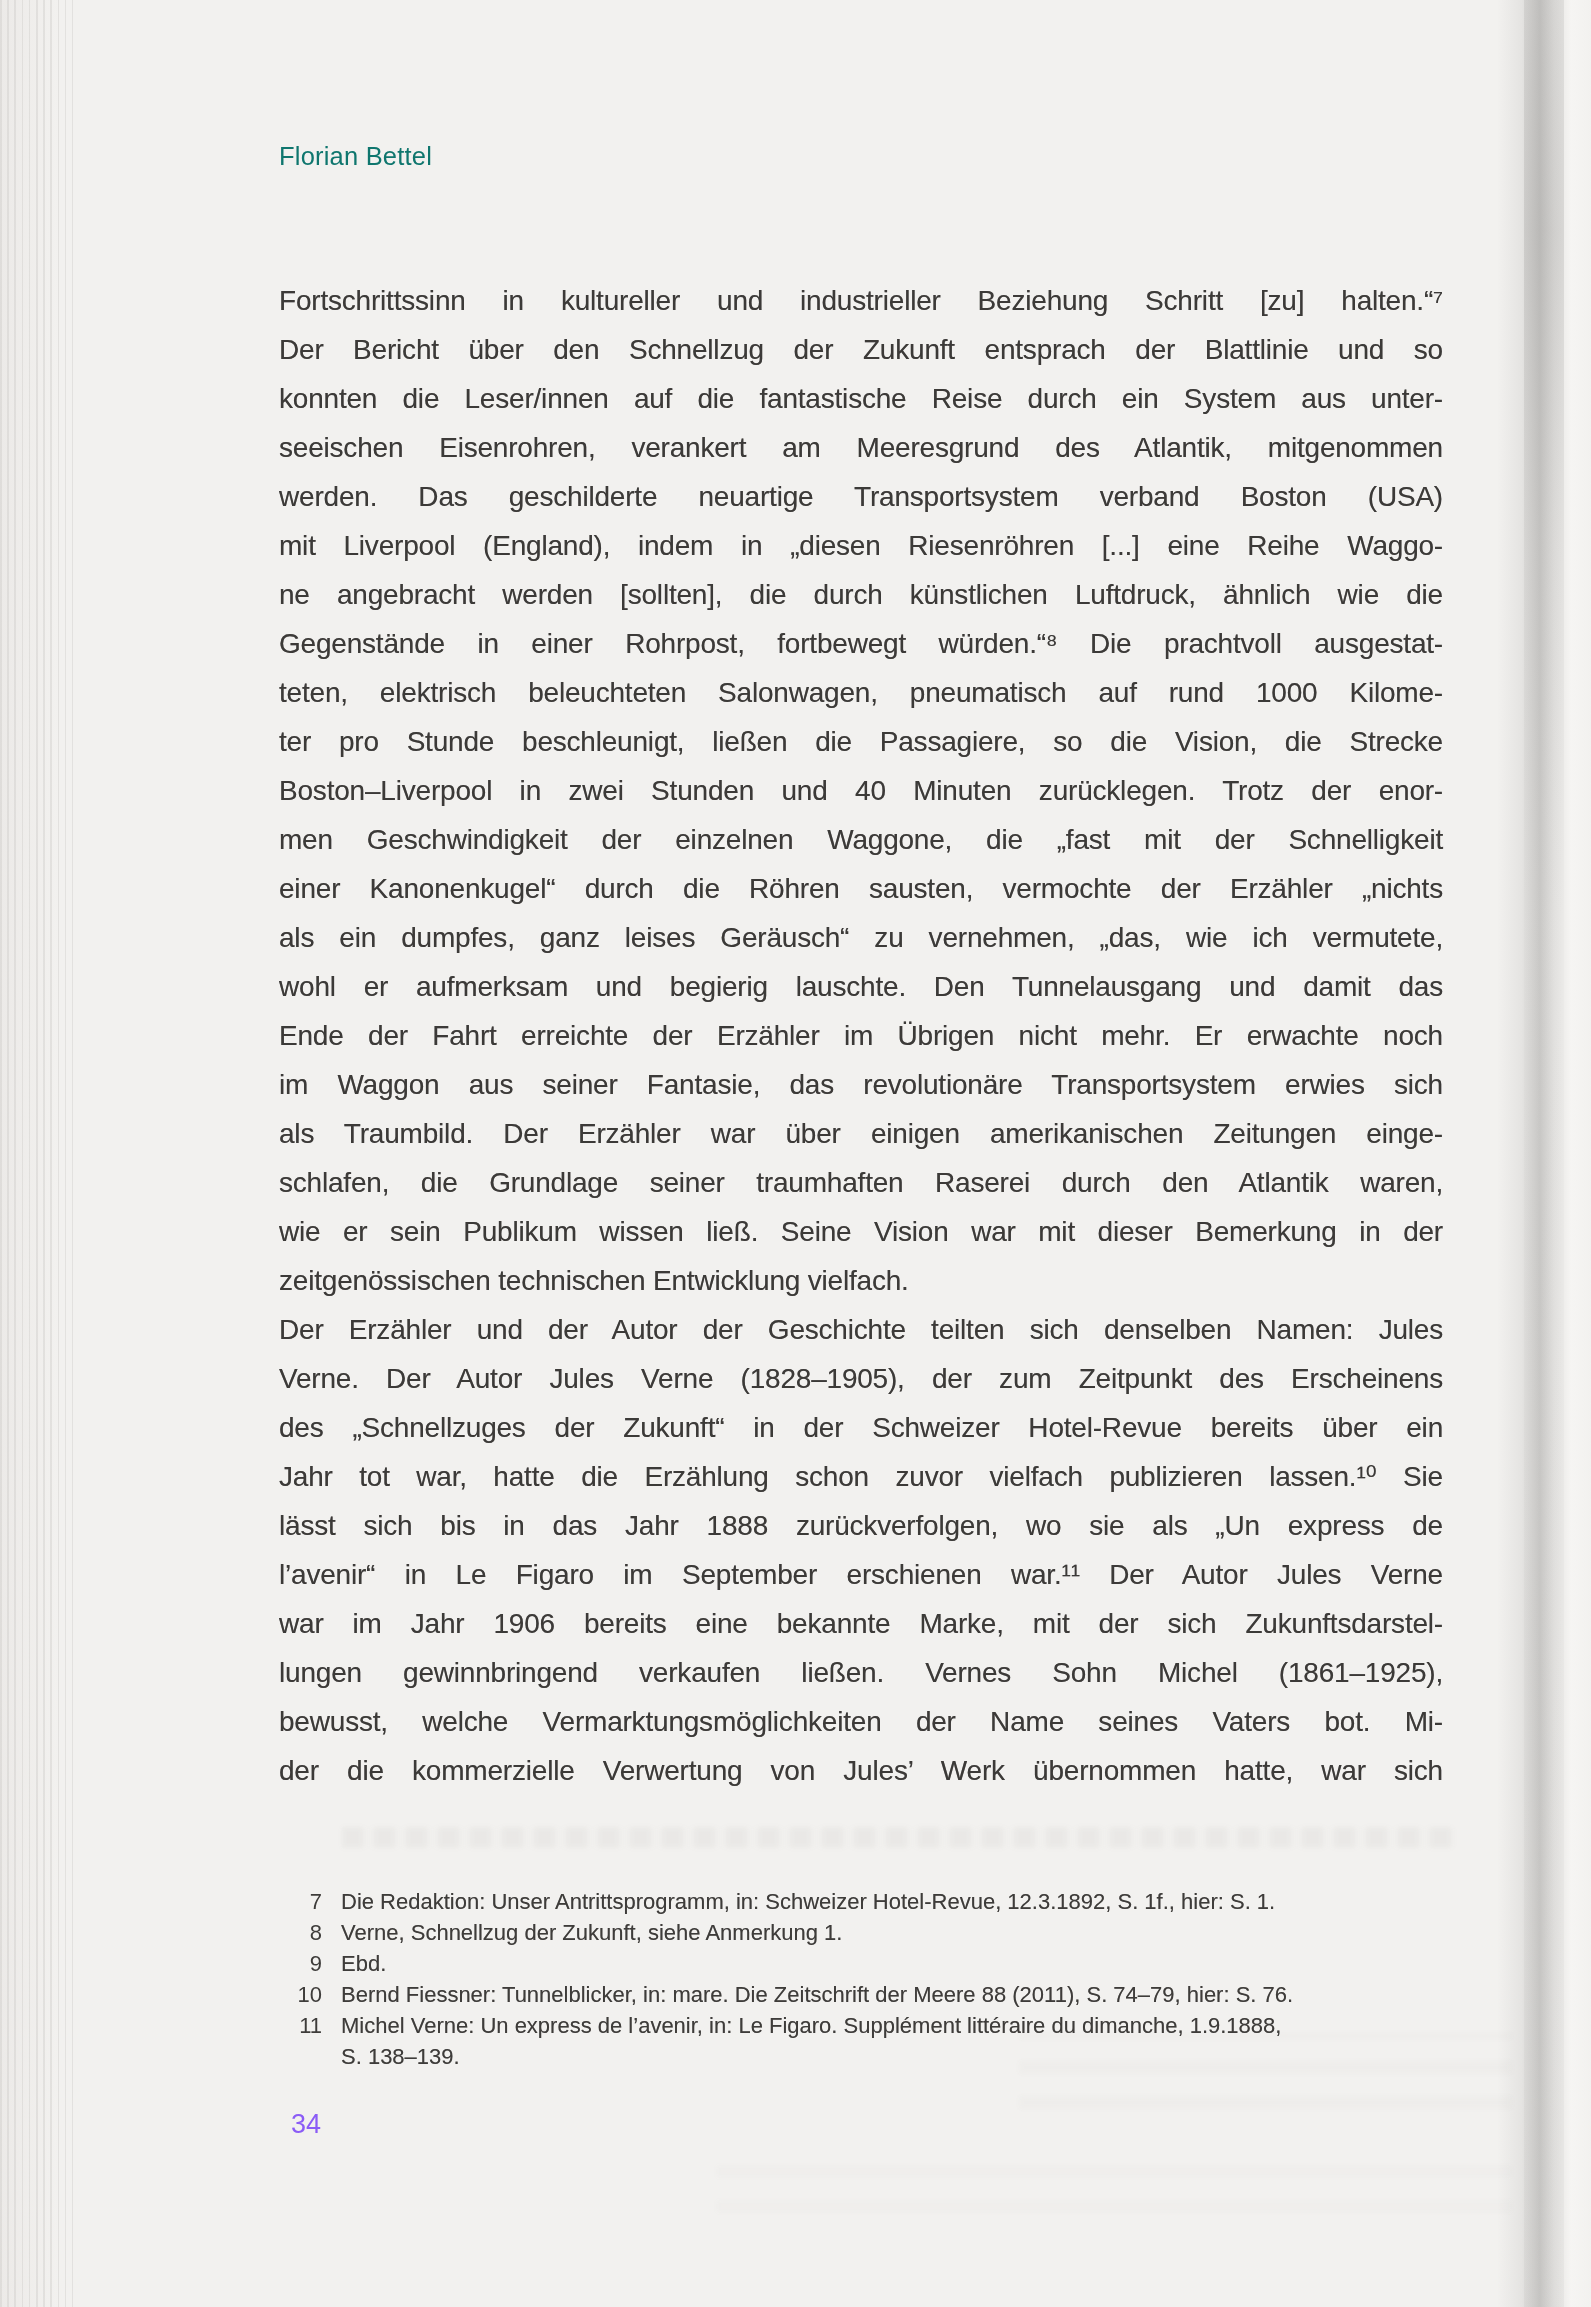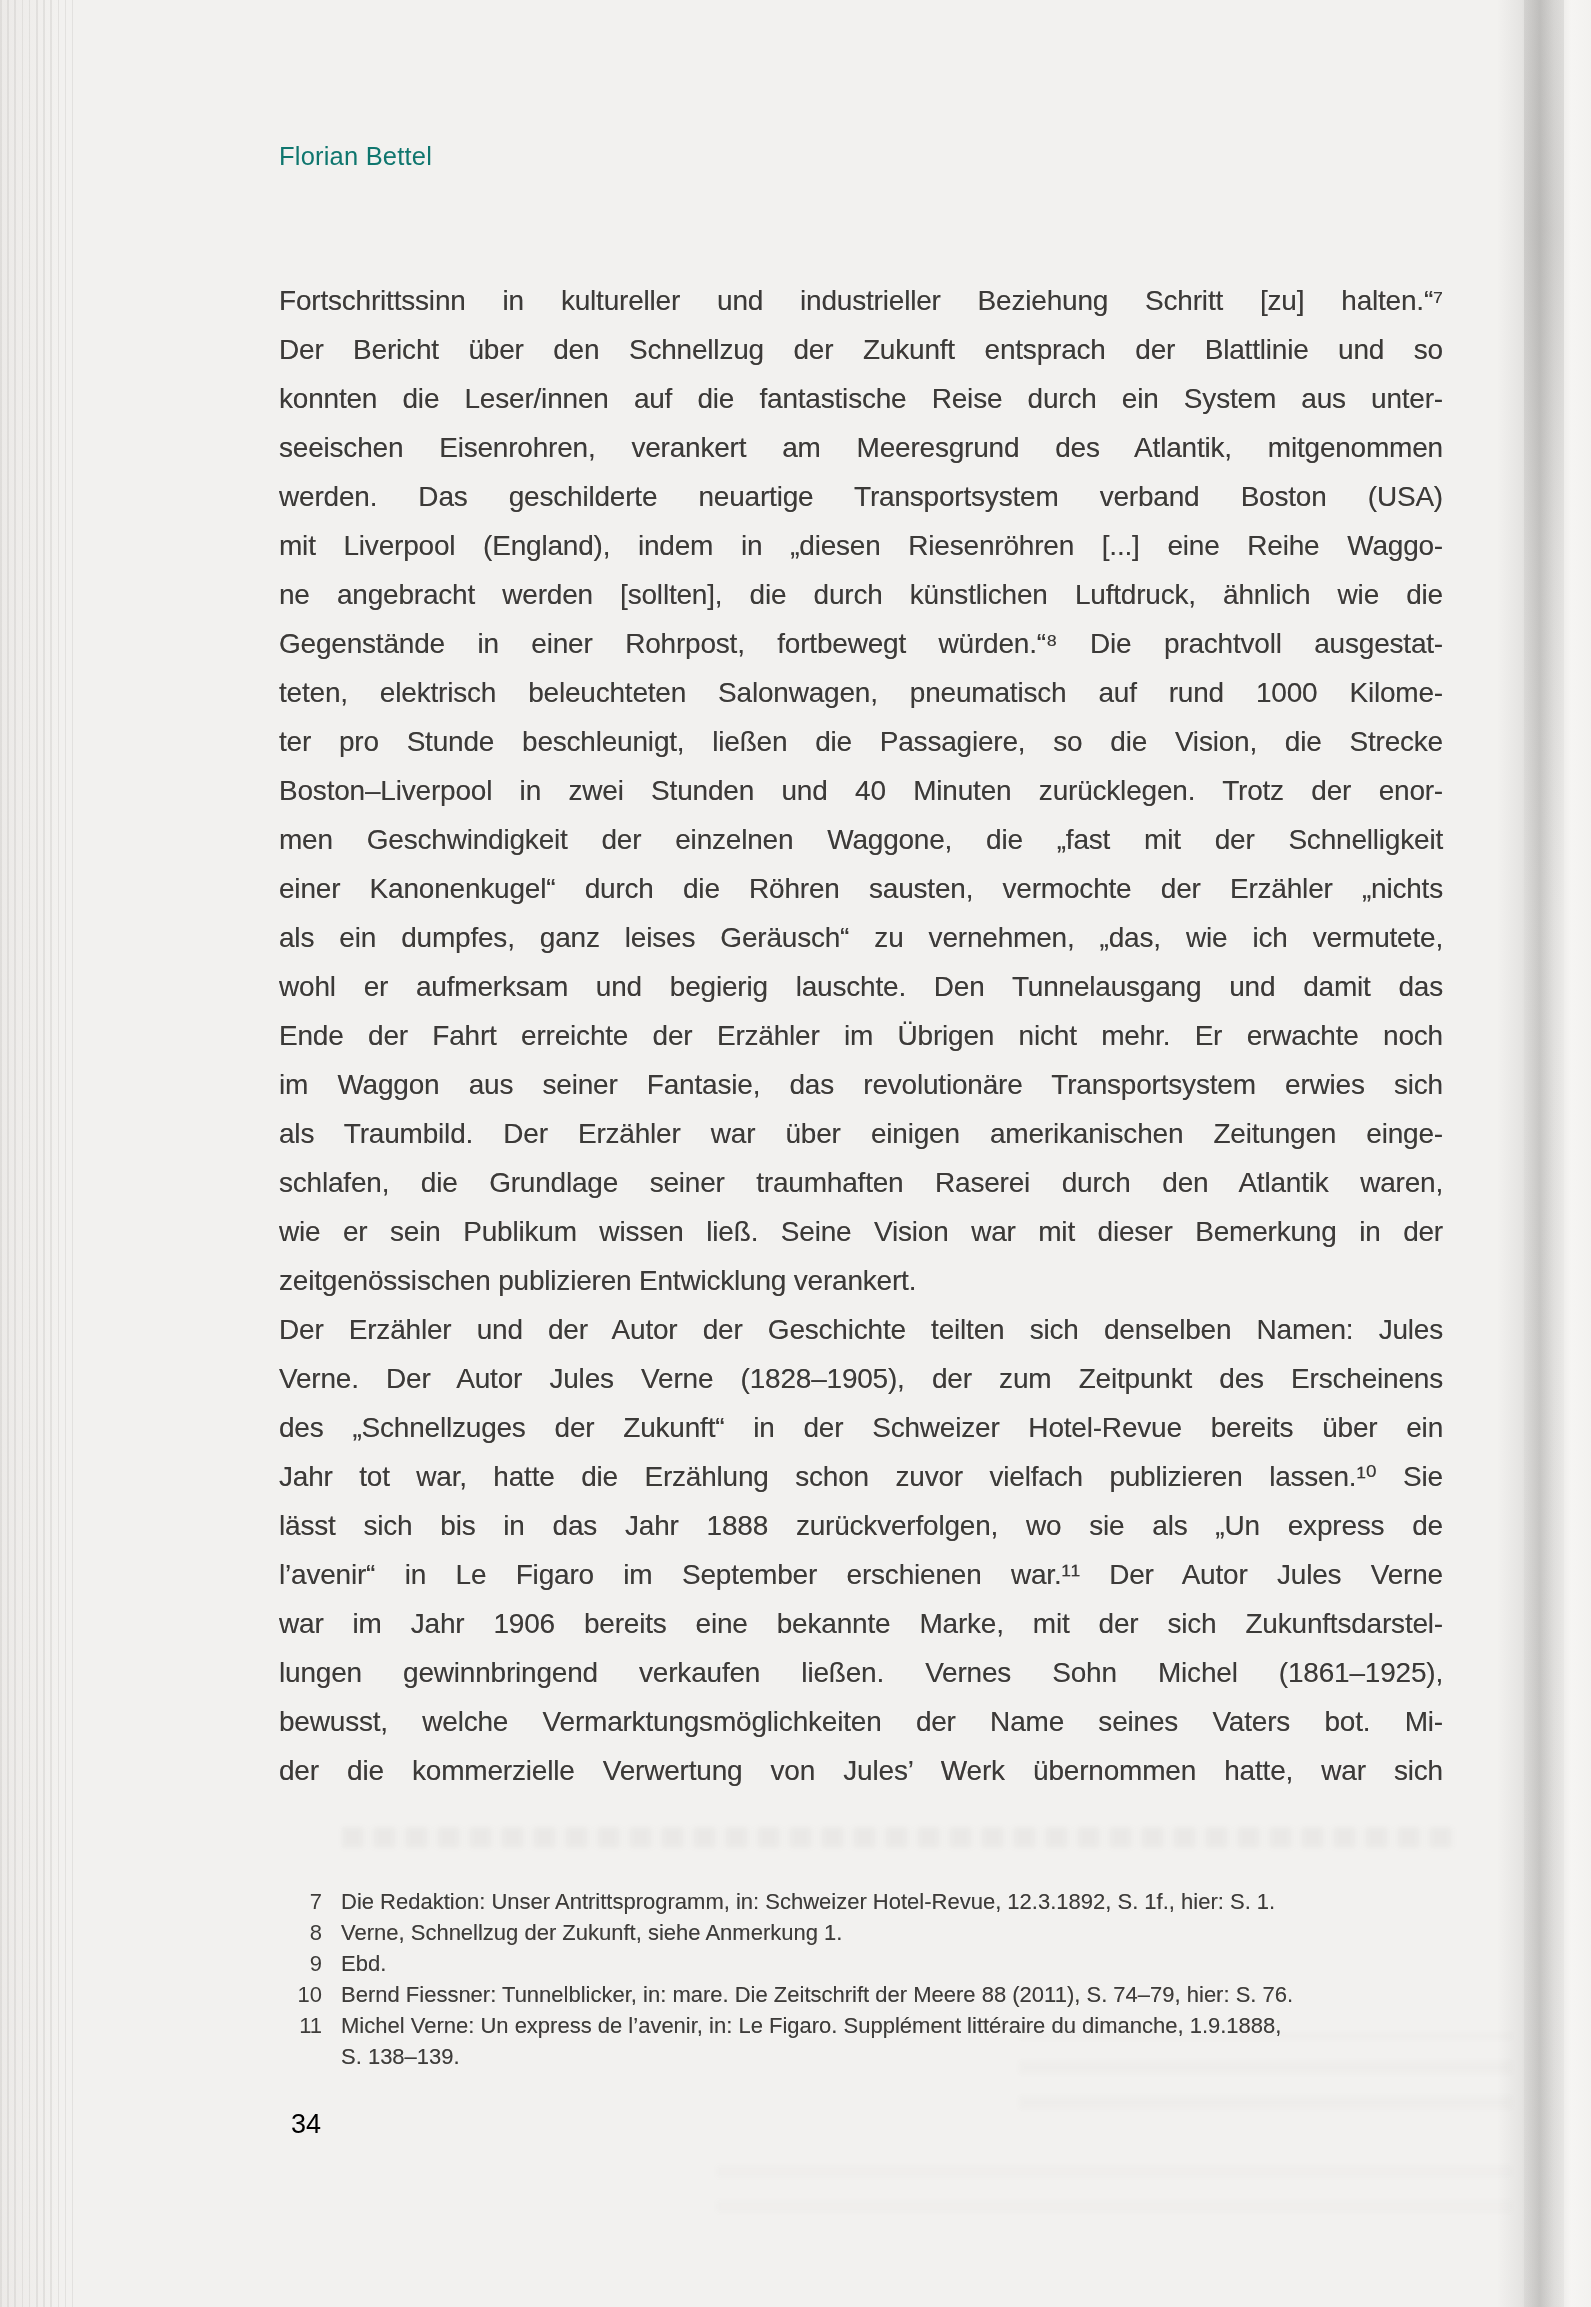--- a/index.html
+++ b/index.html
@@ -92,21 +92,21 @@
     flex: 1;
     margin-left: 19px;
     white-space: pre-wrap;
     text-shadow: 0 0 0.5px rgba(60,58,56,0.45);
   }
 
   .page-num {
     position: absolute;
     left: 291px; top: 2109px;
     font-size: 27px;
-    color: #000000;
+    color: #8b5cf6;
   }
 
   
   .ghost {
     position: absolute;
     pointer-events: none;
     filter: blur(2.4px);
   }
   .ghost-1 {
     left: 342px; top: 1827px; width: 1114px; height: 21px;
@@ -155,21 +155,21 @@
     <div class="line">Boston–Liverpool in zwei Stunden und 40 Minuten zurücklegen. Trotz der enor-</div>
     <div class="line">men Geschwindigkeit der einzelnen Waggone, die „fast mit der Schnelligkeit</div>
     <div class="line">einer Kanonenkugel“ durch die Röhren sausten, vermochte der Erzähler „nichts</div>
     <div class="line">als ein dumpfes, ganz leises Geräusch“ zu vernehmen, „das, wie ich vermutete,</div>
     <div class="line">wohl er aufmerksam und begierig lauschte. Den Tunnelausgang und damit das</div>
     <div class="line">Ende der Fahrt erreichte der Erzähler im Übrigen nicht mehr. Er erwachte noch</div>
     <div class="line">im Waggon aus seiner Fantasie, das revolutionäre Transportsystem erwies sich</div>
     <div class="line">als Traumbild. Der Erzähler war über einigen amerikanischen Zeitungen einge-</div>
     <div class="line">schlafen, die Grundlage seiner traumhaften Raserei durch den Atlantik waren,</div>
     <div class="line">wie er sein Publikum wissen ließ. Seine Vision war mit dieser Bemerkung in der</div>
-    <div class="line para-end">zeitgenössischen publizieren Entwicklung verankert.</div>
+    <div class="line para-end">zeitgenössischen technischen Entwicklung vielfach.</div>
     <div class="line">Der Erzähler und der Autor der Geschichte teilten sich denselben Namen: Jules</div>
     <div class="line">Verne. Der Autor Jules Verne (1828–1905), der zum Zeitpunkt des Erscheinens</div>
     <div class="line">des „Schnellzuges der Zukunft“ in der Schweizer Hotel-Revue bereits über ein</div>
     <div class="line">Jahr tot war, hatte die Erzählung schon zuvor vielfach publizieren lassen.¹⁰ Sie</div>
     <div class="line">lässt sich bis in das Jahr 1888 zurückverfolgen, wo sie als „Un express de</div>
     <div class="line">l’avenir“ in Le Figaro im September erschienen war.¹¹ Der Autor Jules Verne</div>
     <div class="line">war im Jahr 1906 bereits eine bekannte Marke, mit der sich Zukunftsdarstel-</div>
     <div class="line">lungen gewinnbringend verkaufen ließen. Vernes Sohn Michel (1861–1925),</div>
     <div class="line">bewusst, welche Vermarktungsmöglichkeiten der Name seines Vaters bot. Mi-</div>
     <div class="line">der die kommerzielle Verwertung von Jules’ Werk übernommen hatte, war sich</div>

